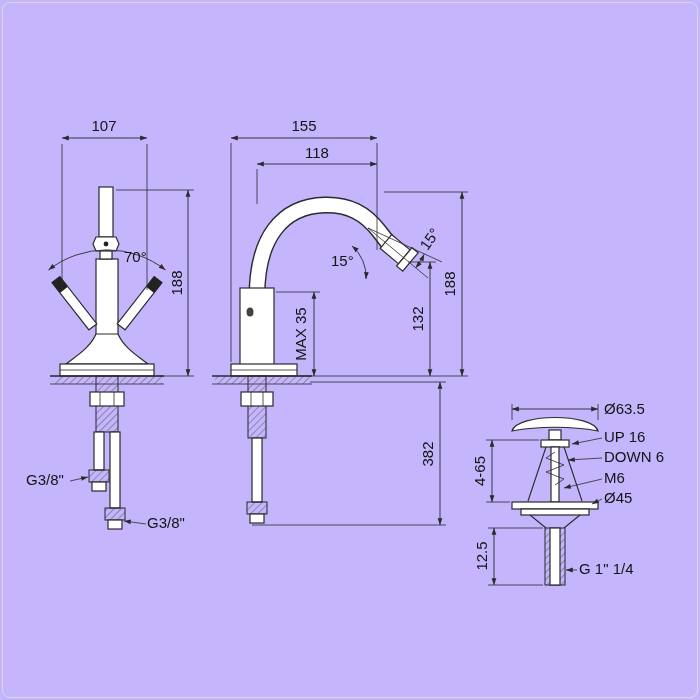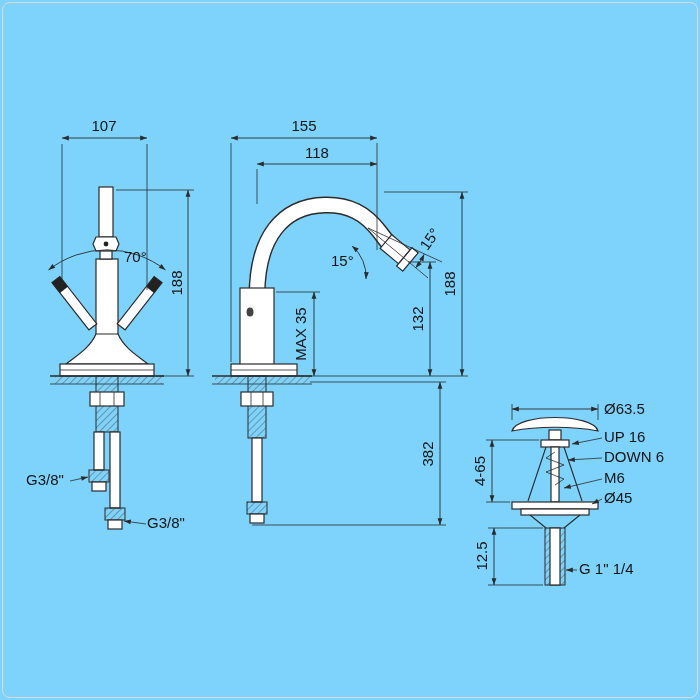--- a/index.html
+++ b/index.html
@@ -1,16 +1,16 @@
 <!DOCTYPE html>
 <html><head>
 <meta charset="utf-8">
 <style>
   html,body{margin:0;padding:0;background:#fff;}
-  .stage{position:relative;width:700px;height:700px;background:#7dd3fc;overflow:hidden;}
+  .stage{position:relative;width:700px;height:700px;background:#c4b5fd;overflow:hidden;}
   .frame{position:absolute;inset:2px;border:1px solid #d9d9d9;border-radius:8px;pointer-events:none;}
   svg{position:absolute;left:0;top:0;}
   .o{fill:#fff;stroke:#2b2b2b;stroke-width:1.2;}
   .l{stroke:#2b2b2b;stroke-width:1.1;fill:none;}
   .d{stroke:#2b2b2b;stroke-width:0.9;fill:none;}
   .x{stroke:#2b2b2b;stroke-width:0.8;fill:none;}
   .z{stroke:#2b2b2b;stroke-width:0.8;fill:none;}
   .t{font-family:"Liberation Sans","DejaVu Sans",sans-serif;font-size:15px;fill:#141414;}
   .tm{text-anchor:middle;}
 </style>

